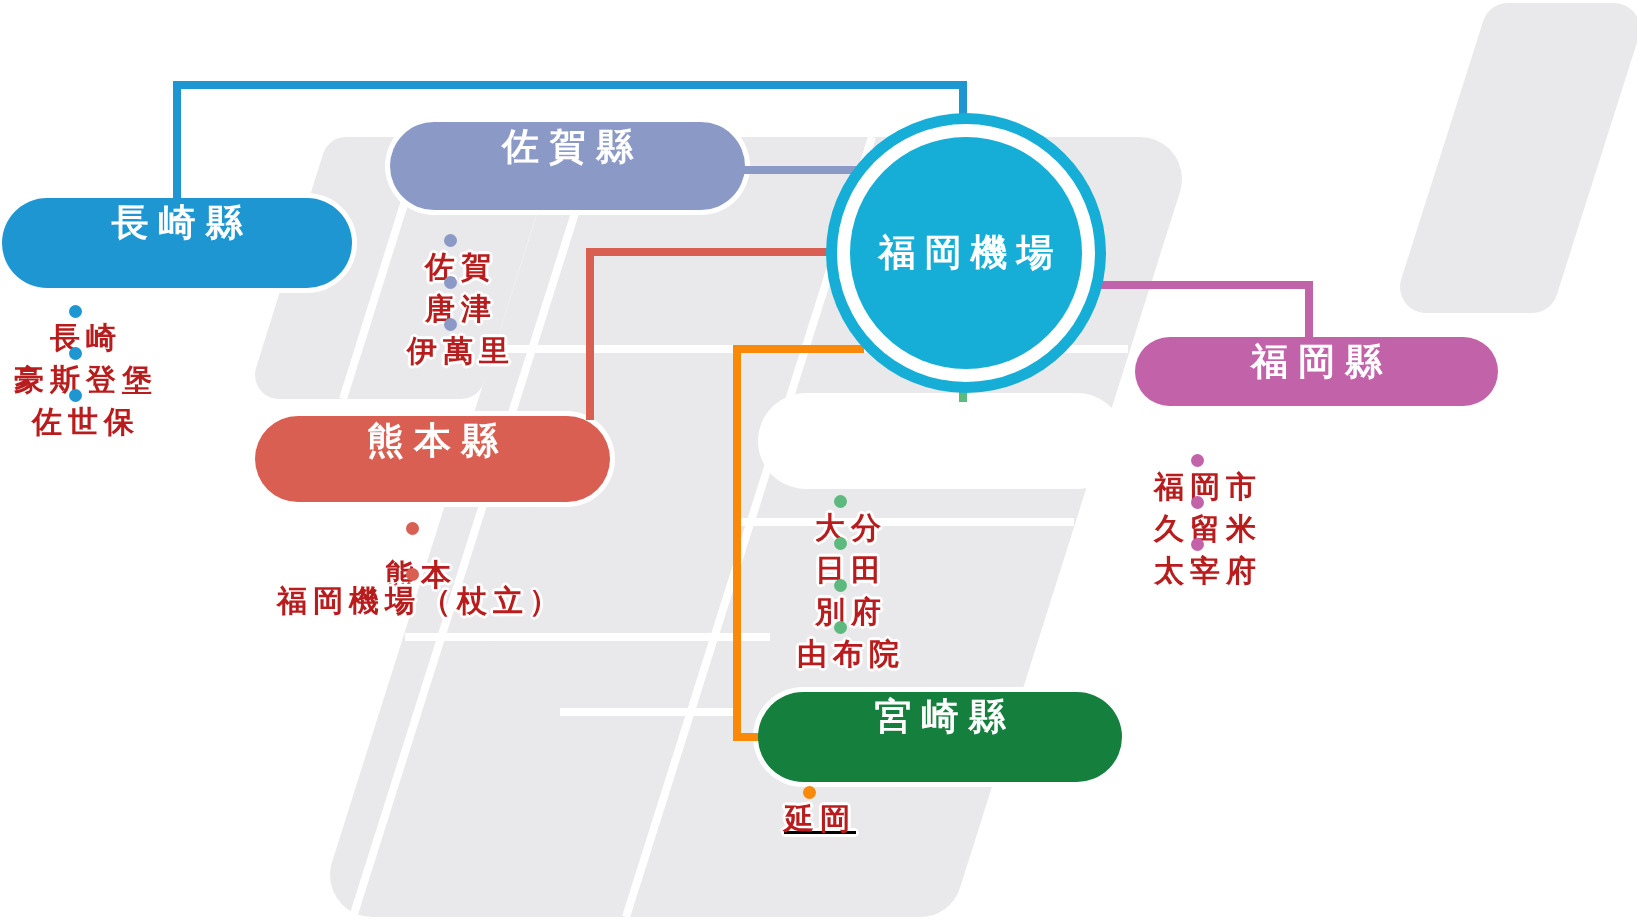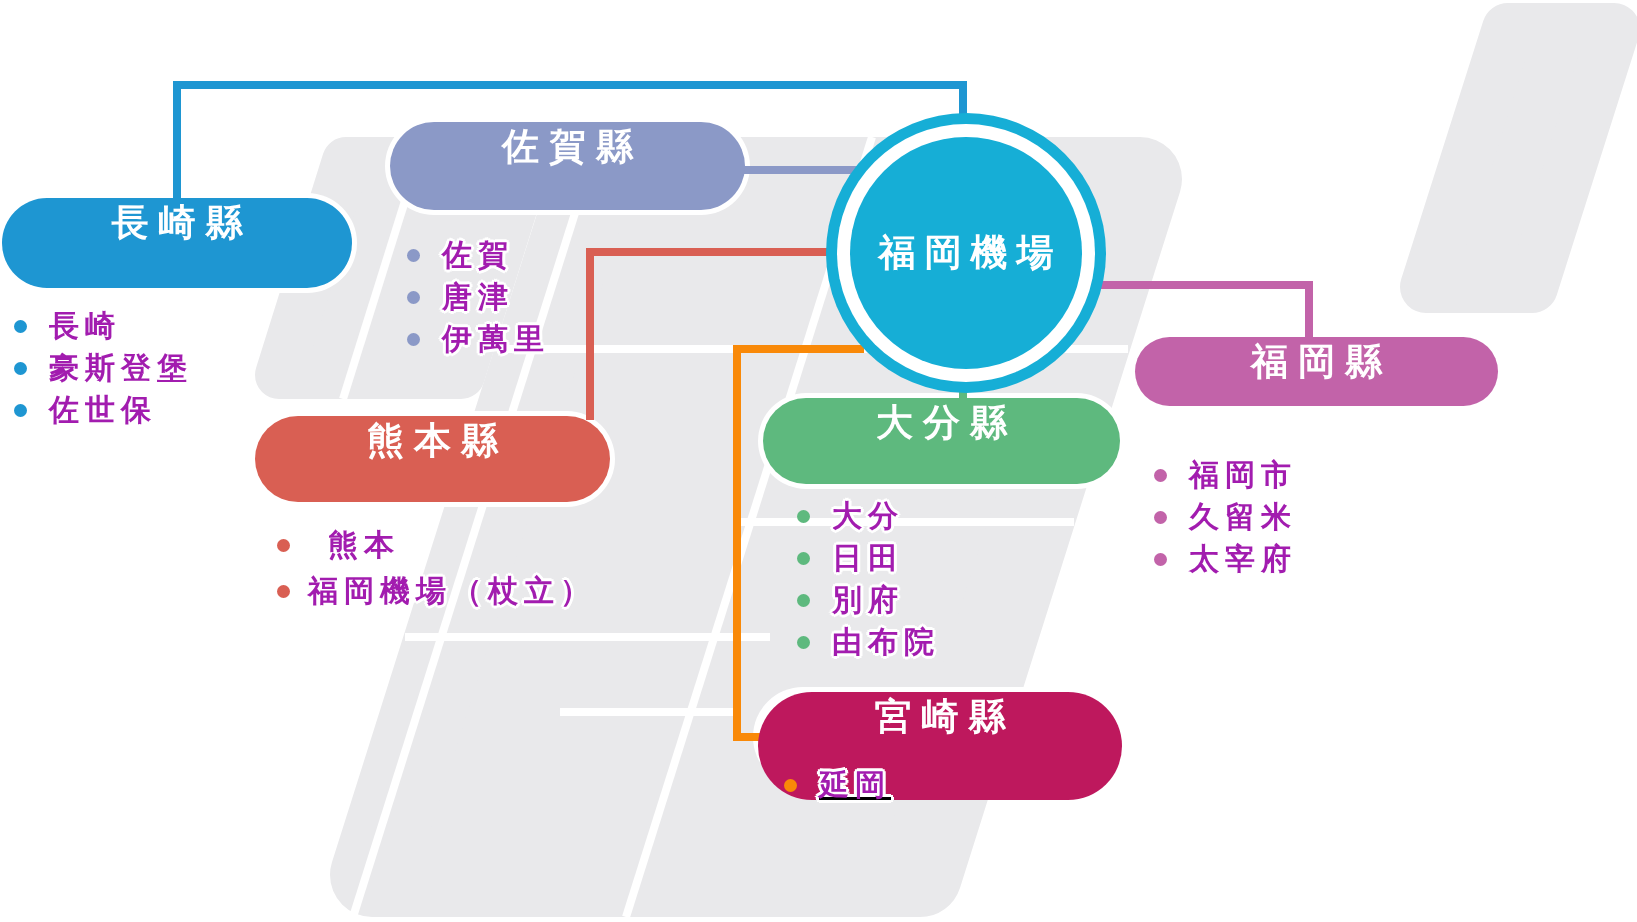--- a/index.html
+++ b/index.html
@@ -23,23 +23,24 @@
   }
   .hub .ring{flex:1;align-self:stretch;margin:11px;background:#ffffff;border-radius:50%;display:flex;}
   .hub .core{
     flex:1;align-self:stretch;margin:13px;border-radius:50%;
     display:flex;align-items:center;justify-content:center;
     color:#ffffff;font-weight:bold;font-size:37px;letter-spacing:9px;text-indent:9px;
   }
   .city-list{position:absolute;z-index:3;list-style:none;margin:0;padding:0;}
   .city-list li{
     display:flex;align-items:center;height:42px;
-    font-size:30px;font-weight:bold;color:#a21caf;letter-spacing:6px;white-space:nowrap;
+    font-size:30px;font-weight:bold;color:#b91c1c;letter-spacing:6px;white-space:nowrap;
     text-shadow:-2px -2px 0 #fff,2px -2px 0 #fff,-2px 2px 0 #fff,2px 2px 0 #fff,
                  0 3px 0 #fff,0 -3px 0 #fff,3px 0 0 #fff,-3px 0 0 #fff;
+    flex-direction:column;
   }
   .dot{width:13px;height:13px;border-radius:50%;margin-right:22px;flex:none;}
   .k-dot{margin-right:18px;}
 </style>
 </head>
 <body>
 
 <div class="canvas">
 
   <svg id="bg-layer" width="1637" height="922" viewBox="0 0 1637 922">
@@ -84,27 +85,24 @@
 
   <div class="pill" style="left: 2px; top: 198px; width: 350px; height: 90px; background: rgb(30, 150, 210);">
     <span>長崎縣</span>
   </div>
   <div class="pill" style="left: 390px; top: 122px; width: 355px; height: 88px; background: rgb(139, 153, 199);">
     <span>佐賀縣</span>
   </div>
   <div class="pill" style="left: 255px; top: 416px; width: 355px; height: 86px; background: rgb(217, 95, 83);">
     <span>熊本縣</span>
   </div>
-  <div class="pill" style="left: 763px; top: 398px; width: 357px; height: 86px; background: rgb(94, 185, 126);">
-    <span>大分縣</span>
-  </div>
   <div class="pill" style="left: 1135px; top: 337px; width: 363px; height: 69px; background: rgb(194, 99, 169);">
     <span>福岡縣</span>
   </div>
-  <div class="pill" style="left: 758px; top: 692px; width: 364px; height: 108px; background: #be185d;">
+  <div class="pill" style="left: 758px; top: 692px; width: 364px; height: 90px; background: #15803d;">
     <span>宮崎縣</span>
   </div>
 
   <div class="hub" style="left: 826px; top: 113px; width: 280px; height: 280px; background: rgb(22, 174, 214);">
     <div class="ring">
       <div class="core" style="background: rgb(22, 174, 214);">
         <span>福岡機場</span>
       </div>
     </div>
   </div>
@@ -177,20 +175,20 @@
     <li>
         <span class="dot" style="background: rgb(194, 99, 169);"></span>
         <span>久留米</span>
       </li>
     <li>
         <span class="dot" style="background: rgb(194, 99, 169);"></span>
         <span>太宰府</span>
       </li>
   </ul>
 
-  <ul class="city-list" style="left:784px;top:764px;text-decoration:underline;">
+  <ul class="city-list" style="left:784px;top:786px;text-decoration:underline;">
     <li>
         <span class="dot" style="background: rgb(249, 137, 8);"></span>
         <span>延岡</span>
       </li>
   </ul>
 
 </div>
 
 </body></html>

